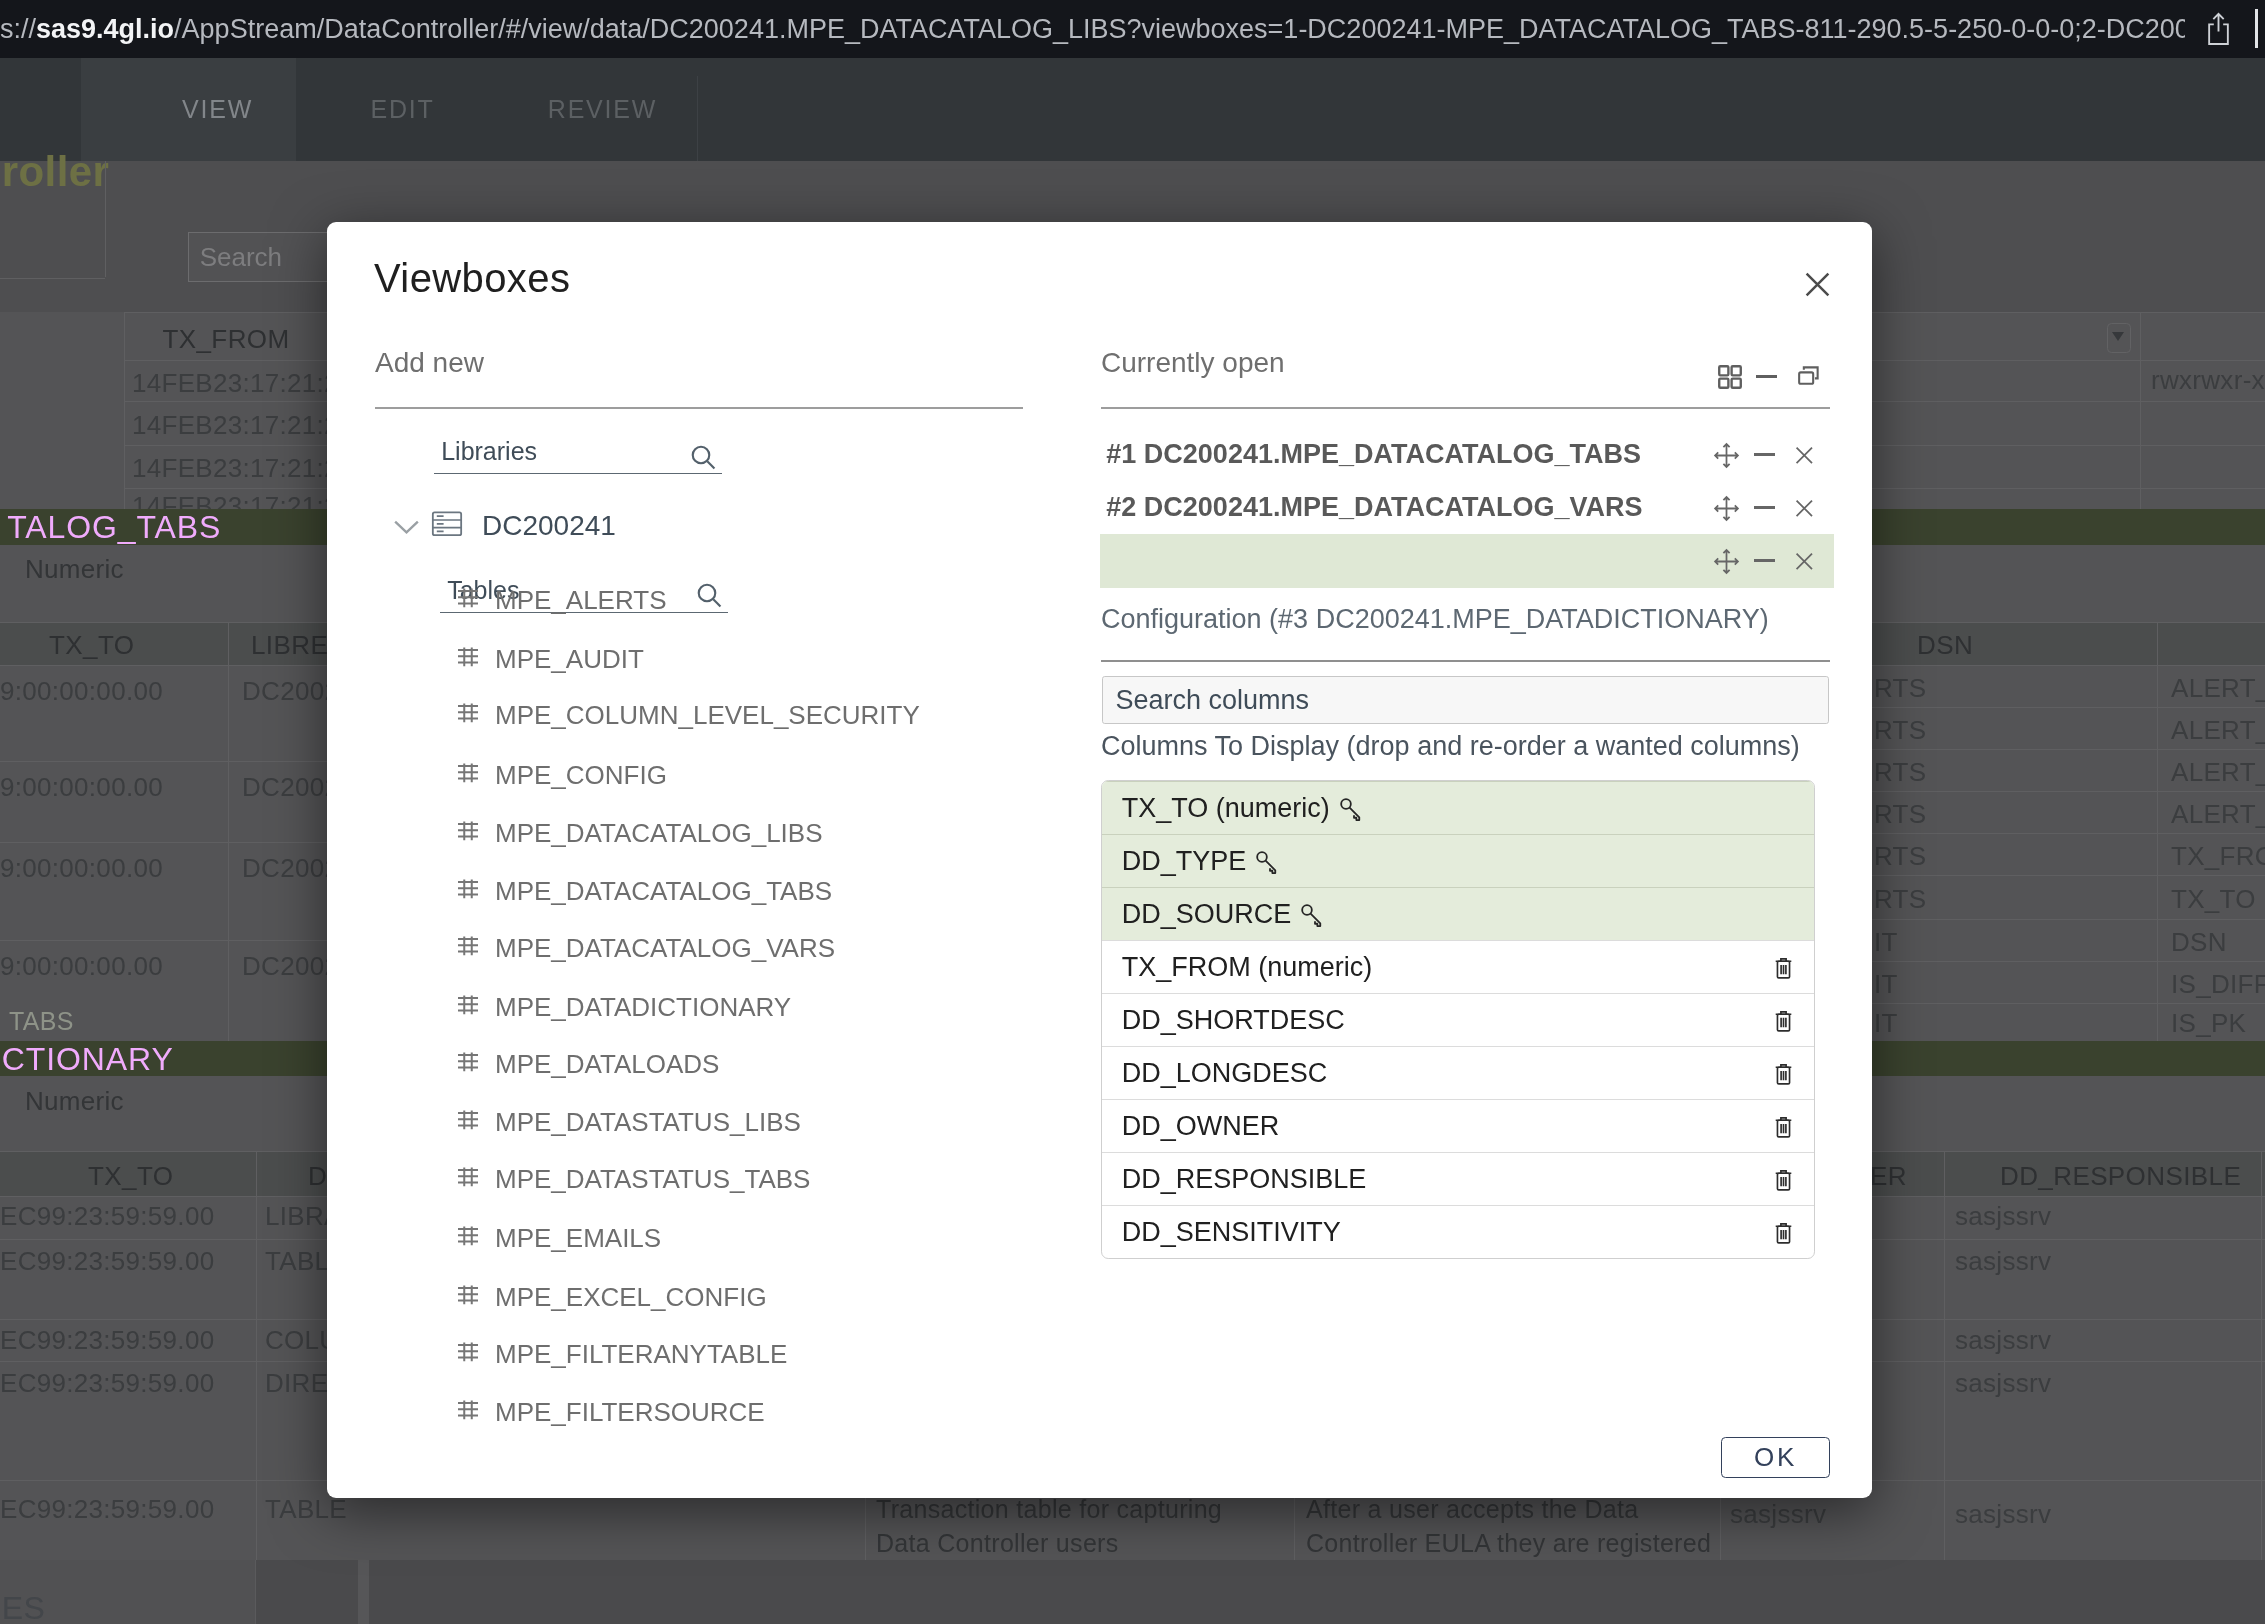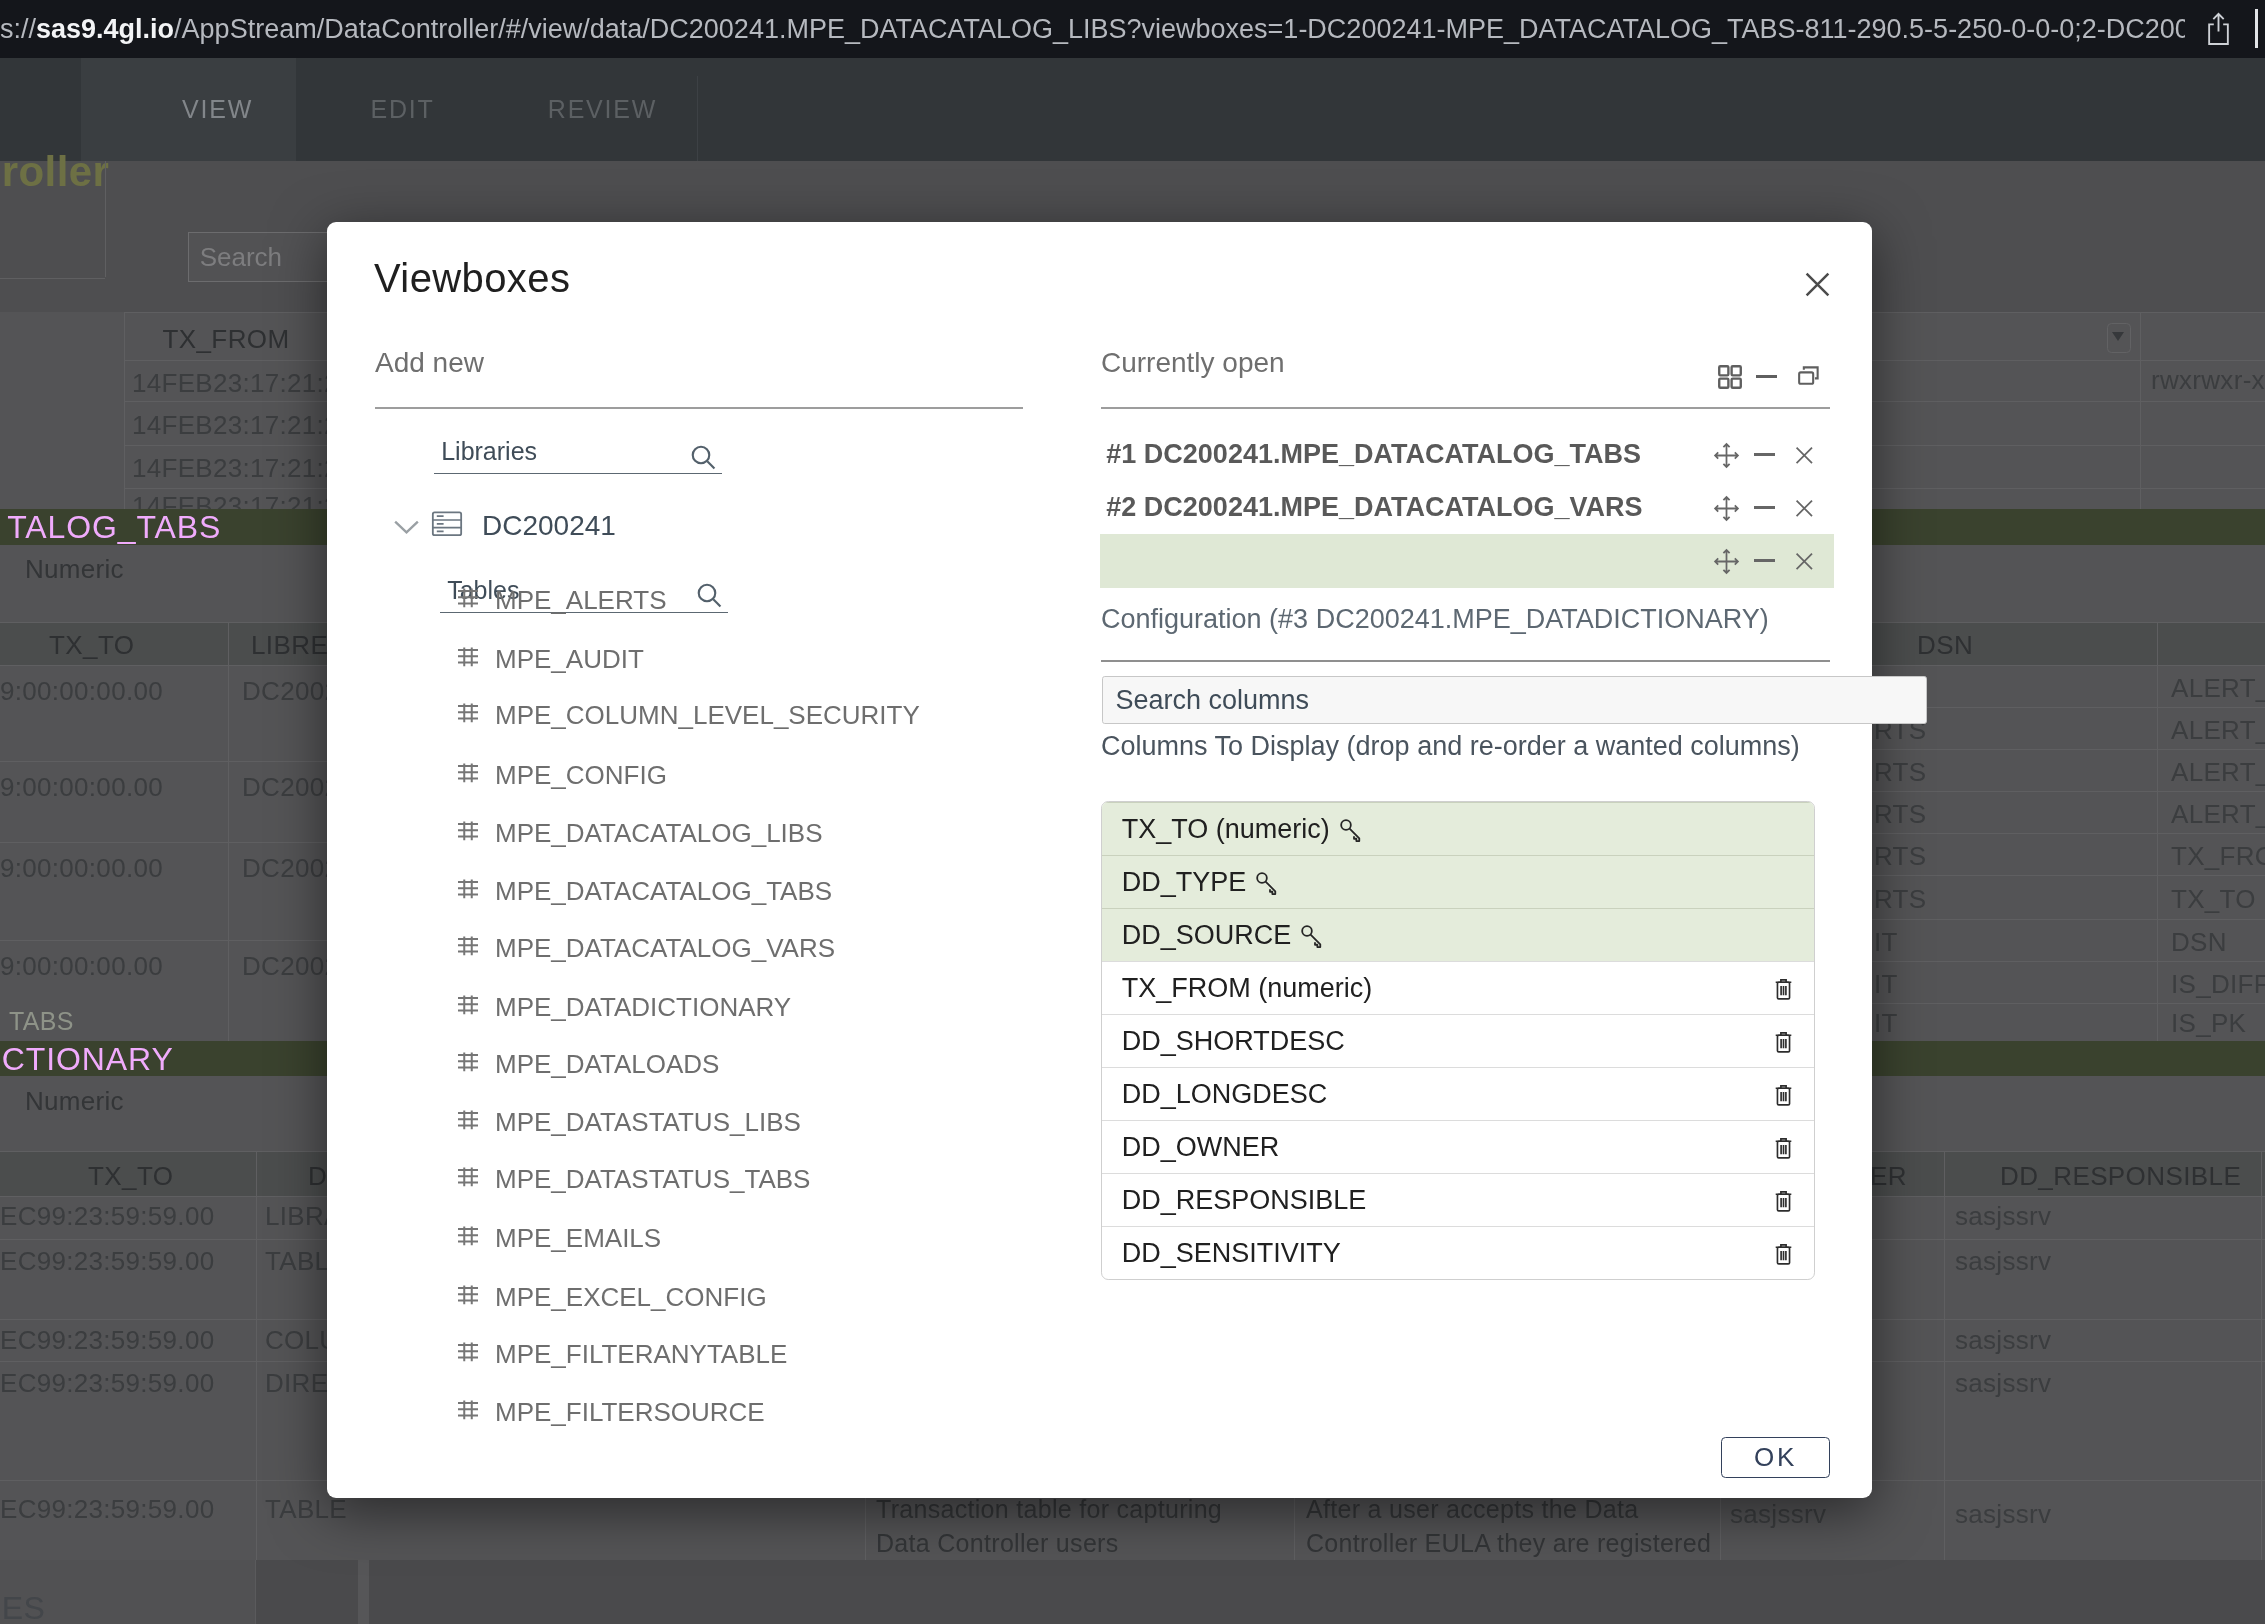--- a/index.html
+++ b/index.html
@@ -51,27 +51,27 @@
   .treelbl{position:absolute;font-size:28px;color:#3f4c58;}
   .tbl-item{position:absolute;left:126px;height:30px;cursor:pointer;}
   .tbl-item svg{position:absolute;left:0;top:0.9px;color:#767676;}
   .tbl-item span{position:absolute;left:42px;top:1.8px;font-size:26px;color:#6e6e6e;white-space:nowrap;}
   .co-row{position:absolute;left:773px;width:734px;height:53px;cursor:pointer;}
   .co-row.sel{background:#dfe8d5;height:54px;}
   .co-lbl{position:absolute;left:6.3px;top:0;line-height:53px;font-size:27px;color:#595959;white-space:nowrap;font-weight:bold;}
   .co-ico{position:absolute;top:12.5px;color:#666666;cursor:pointer;}
   .minusbar{position:absolute;width:20.6px;height:2.7px;background:#666666;cursor:pointer;}
   .m-config{position:absolute;left:774px;top:382px;font-size:27px;color:#5d6872;white-space:nowrap;}
-  .m-search{position:absolute;left:775px;top:454px;width:825px;height:48px;box-sizing:border-box;
+  .m-search{position:absolute;left:775px;top:454px;width:727px;height:48px;box-sizing:border-box;
             background:#f7f7f7;border:1.8px solid #c7c7c7;border-radius:2.7px;font-size:27px;color:#3f4c58;
             padding:0 12.5px;outline:none;font-family:inherit;}
   .m-search::placeholder{color:#3f4c58;opacity:1;}
   .m-coldisp{position:absolute;left:774px;top:509px;font-size:27px;color:#4a545e;white-space:nowrap;}
   .colbox{position:absolute;left:774px;top:558px;width:714px;border:0.9px solid #cfcfcf;border-radius:7.2px;
-          box-sizing:border-box;overflow:hidden;background:#fff;margin-top:21px;}
+          box-sizing:border-box;overflow:hidden;background:#fff;}
   .col-row{position:relative;height:52px;line-height:52px;font-size:27px;color:#202020;
            padding-left:19.7px;border-top:0.9px solid #dcdcdc;cursor:grab;}
   .col-row:first-child{border-top:none;}
   .col-row.key{background:#e4ecdb;border-top:0.9px solid #c9d1bd;}
   .col-row .keyico{position:relative;top:4.5px;left:7.2px;color:#262626;}
   .col-row .trashico{position:absolute;right:18px;top:12.5px;color:#2d2d2d;cursor:pointer;}
   .okbtn{position:absolute;left:1394px;top:1215px;width:109px;height:41px;background:#fff;
          border:1.8px solid #33415b;border-radius:4.5px;color:#33415b;font-size:26px;letter-spacing:2.7px;
          font-family:inherit;cursor:pointer;}
 </style>

